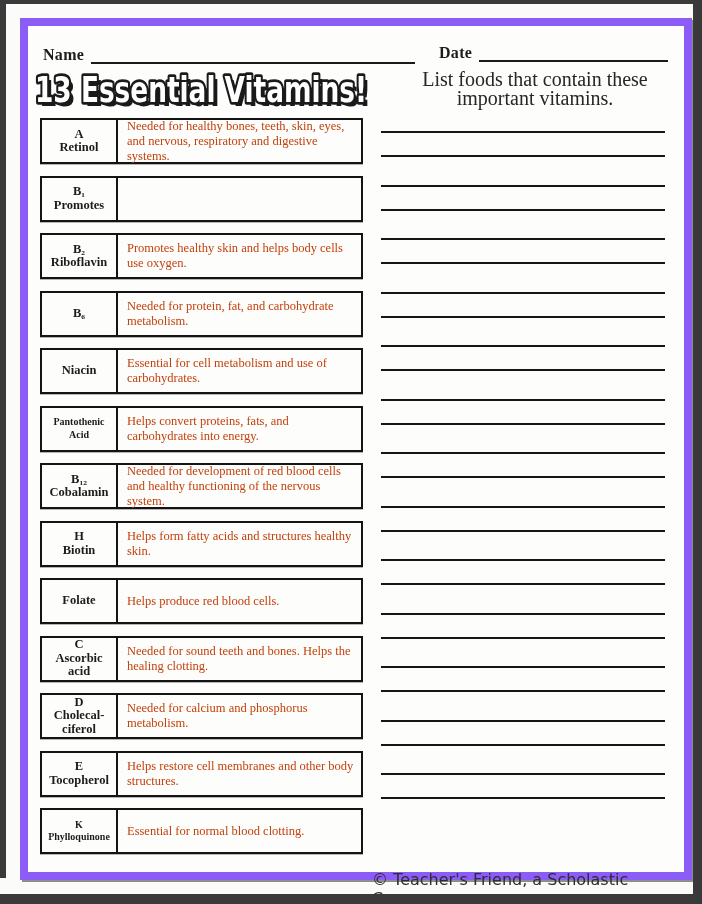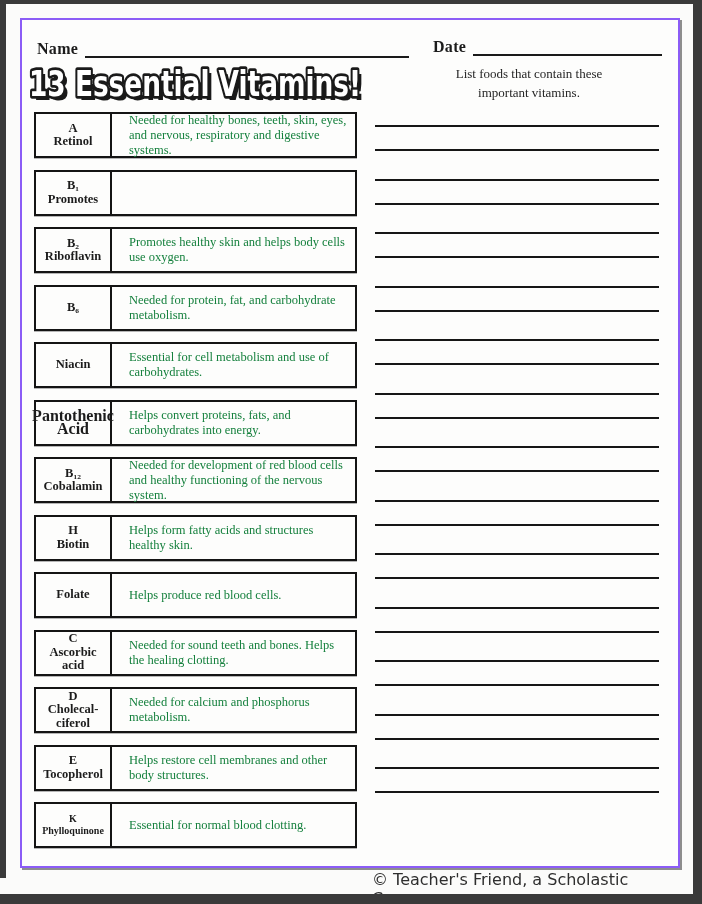--- a/index.html
+++ b/index.html
@@ -11,62 +11,62 @@
   }
   .edge { position:absolute; background:#3a3a3a; z-index:5; }
   .edge-top    { left:0; top:0; width:702px; height:4px; }
   .edge-left   { left:0; top:0; width:6px;  height:878px; }
   .edge-right  { left:693px; top:0; width:9px; height:904px; }
   .edge-bottom { left:0; top:894px; width:702px; height:10px; }
 
   .frame {
     position:absolute; left:20px; top:18px;
     width:656px; height:846px;
-    border:2px solid #8b5cf6;
+    border:8px solid #8b5cf6;
     box-shadow:2px 2px 0 #8d8d8d;
     background:#fdfdfc;
   }
 
   
   .fill-row { position:absolute; display:flex; align-items:flex-end; }
   .fill-row .lbl { font-weight:bold; font-size:16px; line-height:18px; letter-spacing:0.3px; }
   .fill-line { flex:1; height:16px; border-bottom:2px solid #1a1a1a; margin-left:7px; }
   .name-row { left:15px; top:20px; width:372px; }
   .date-row { left:411px; top:18px; width:229px; }
 
   .title-svg { position:absolute; left:4px; top:38px; }
 
   .instruction {
     position:absolute; left:378px; top:44px; width:258px;
-    text-align:center; font-size:13px; line-height:19px;
+    text-align:center; font-size:20px; line-height:19px;
     white-space:pre-line; color:#262626;
   }
 
   
   .vitamin-table {
     position:absolute; left:12px; top:92px; width:323px;
     display:flex; flex-direction:column; row-gap:11.5px;
   }
   .vitamin-row {
     height:42px; border:2px solid #141414; background:#fdfdfc;
     display:flex; align-items:stretch;
     box-shadow:0 1px 0 #b5b5b5;
   }
   .vitamin-name {
     width:72px; border-right:2px solid #141414;
     display:flex; align-items:center; justify-content:center;
     text-align:center; font-weight:bold; font-size:12.5px; line-height:13.5px;
     white-space:pre-line; padding:1px;
   }
-  .vitamin-name.sm { font-size:16px; line-height:12.5px; }
+  .vitamin-name.sm { font-size:10px; line-height:12.5px; }
   .vitamin-name.xs { font-size:10px; line-height:12px; }
   .vitamin-desc {
     flex:1; display:flex; flex-direction:column; justify-content:center;
-    font-size:12.5px; line-height:15px; color:#15803d;
-    padding:3px 5px 3px 17px;
+    font-size:12.5px; line-height:15px; color:#c2410c;
+    padding:3px 5px 3px 9px;
   }
 
   
   .answer-panel {
     position:absolute; left:353px; top:92px; width:284px;
     display:flex; flex-direction:column; row-gap:11.5px;
   }
   .answer-group { height:42px; padding:2px 0; box-sizing:border-box; }
   .answer-line { border-bottom:2px solid #161616; }
   .answer-line.l1 { height:11px; }

